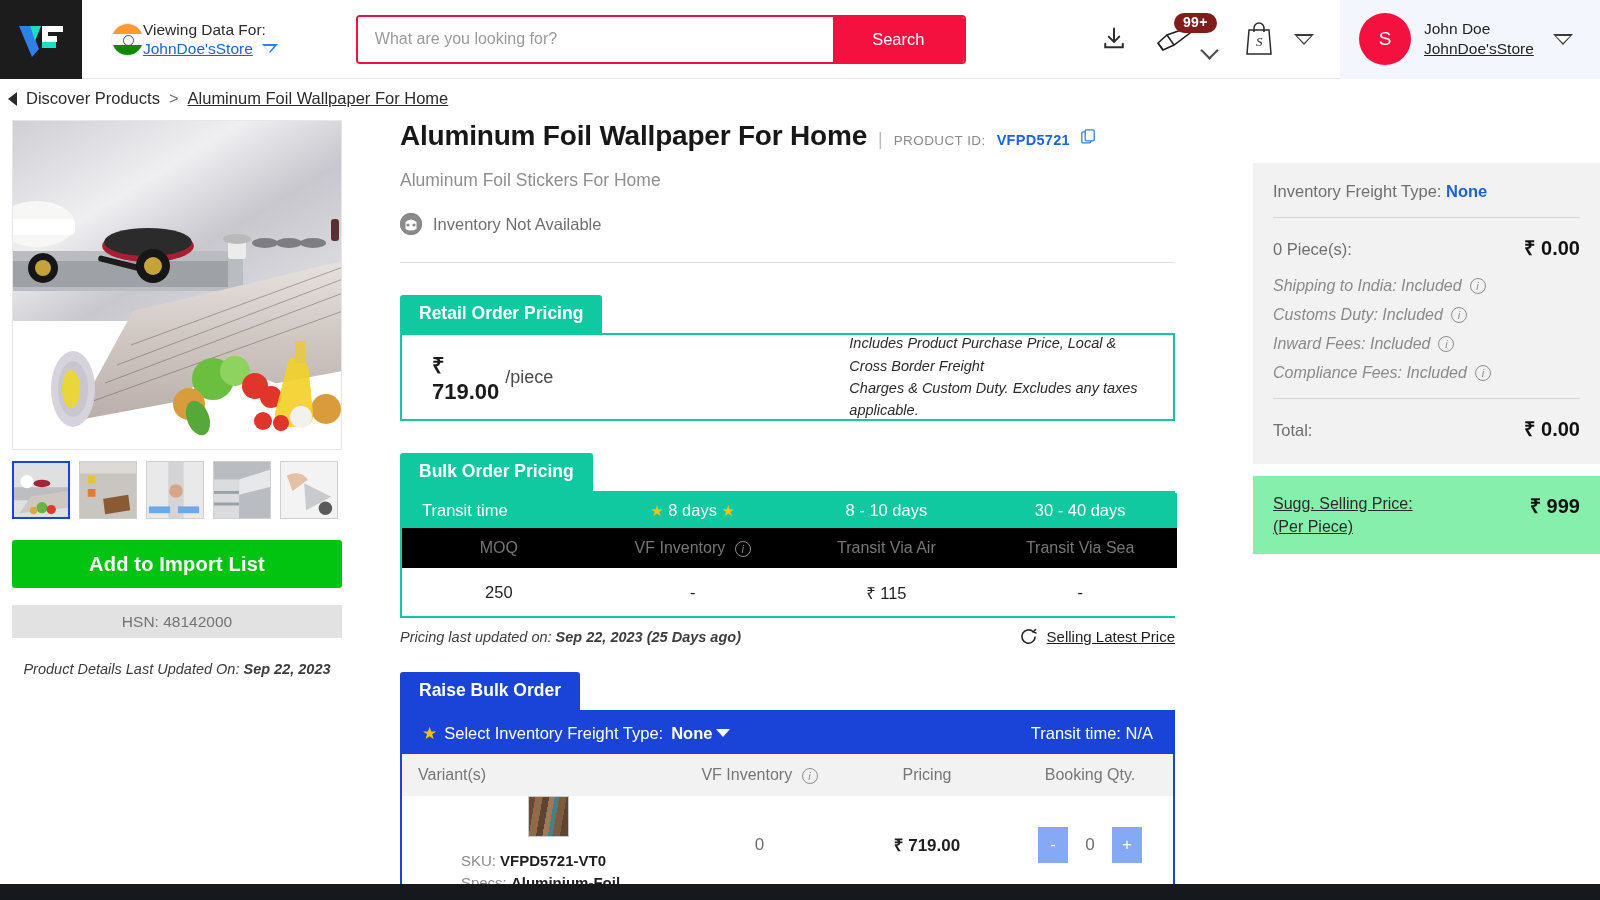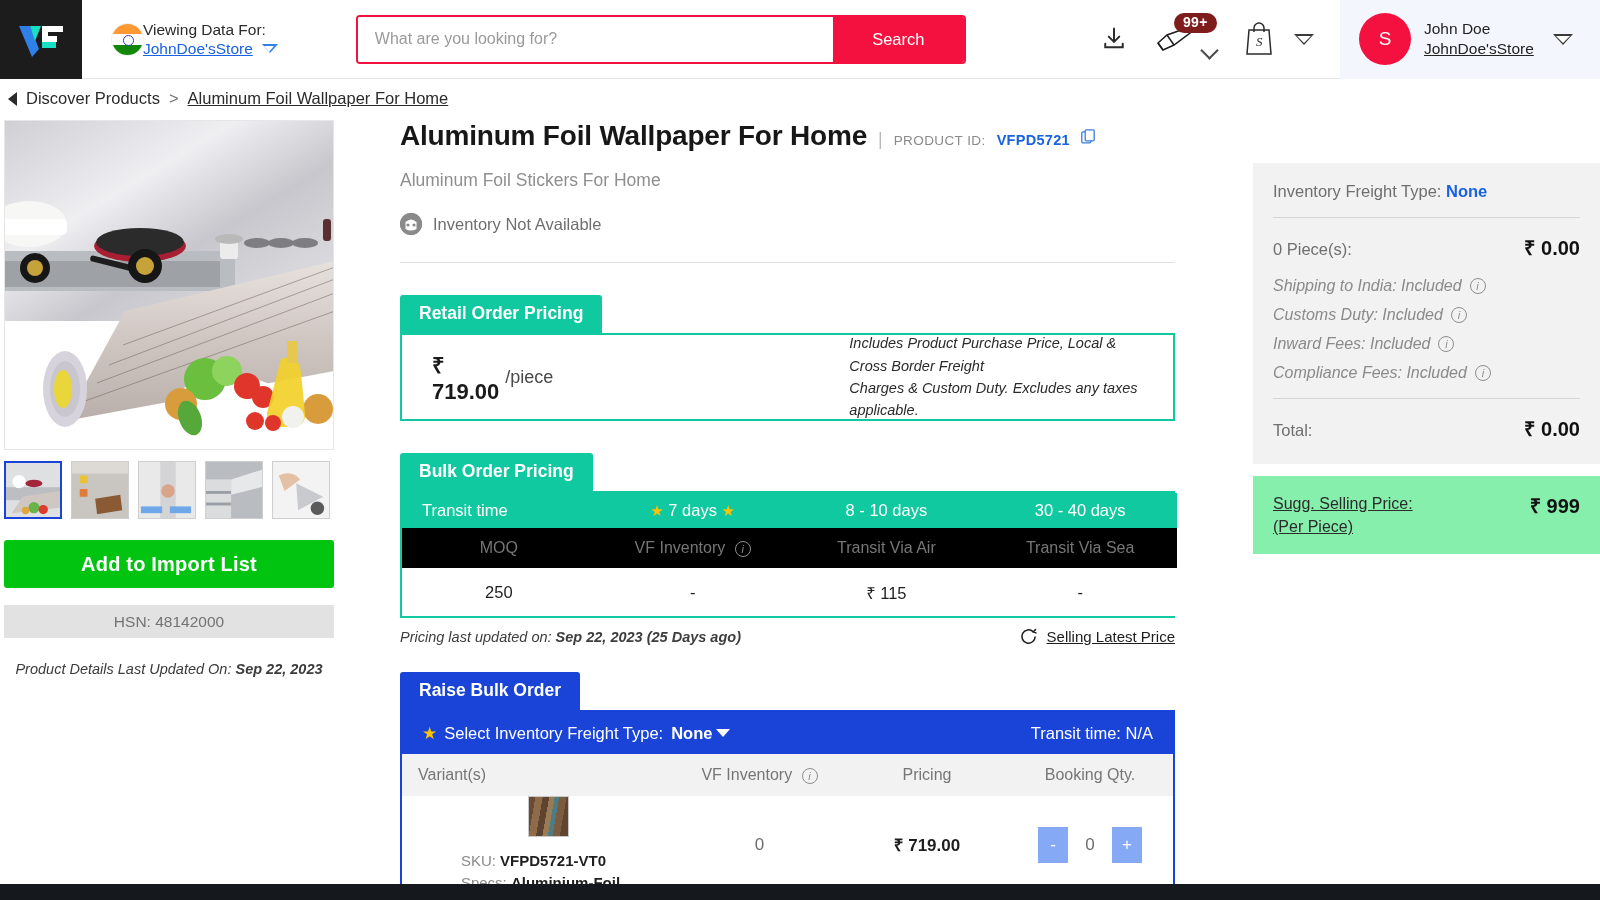--- a/index.html
+++ b/index.html
@@ -131,21 +131,21 @@
     width: 0; height: 0; border-top: 7px solid transparent;
     border-bottom: 7px solid transparent; border-right: 9px solid #2b2b2b;
     cursor: pointer;
   }
   .bc-link { cursor: pointer; }
   .bc-sep { color: #6f6f6f; }
   .bc-current { text-decoration: underline; cursor: pointer; }
 
   
   .left-col {
-    position: absolute; top: 120px; left: 4px; width: 330px;
+    position: absolute; top: 120px; left: 12px; width: 330px;
   }
   .hero-img {
     width: 330px; height: 330px; border: 1px solid #e6e6e6; overflow: hidden;
     position: relative; background: #fff;
   }
   .thumb-row { display: flex; gap: 9px; margin-top: 11px; }
   .thumb {
     width: 58px; height: 58px; border: 1px solid #cfcfcf; overflow: hidden;
     cursor: pointer; position: relative; background: #e8e8e8;
   }
@@ -549,21 +549,21 @@
 
   <div style="margin-top:32px">
     <div><span class="tab-label tab-teal">Bulk Order Pricing</span></div>
     <div class="card-teal">
       <table class="bulk-table">
         <thead>
           <tr class="bt-head">
             <th>Transit time</th>
             <th>
               <span class="star">★</span>
-              <span>7 days</span>
+              <span>8 days</span>
               <span class="star">★</span>
             </th>
             <th>8 - 10 days</th>
             <th>30 - 40 days</th>
           </tr>
           <tr class="bt-sub">
             <th>MOQ</th>
             <th>
               <span>VF Inventory</span>
               <span class="info-i">i</span>

